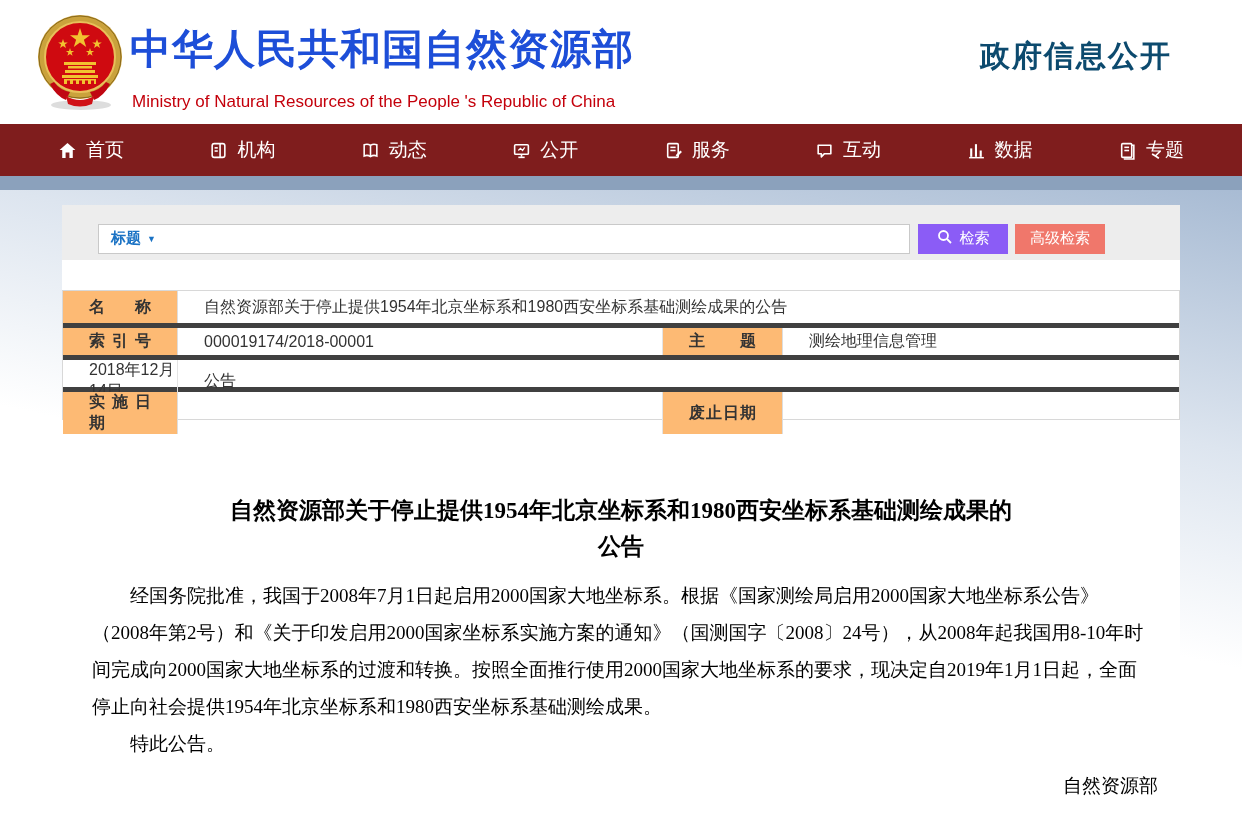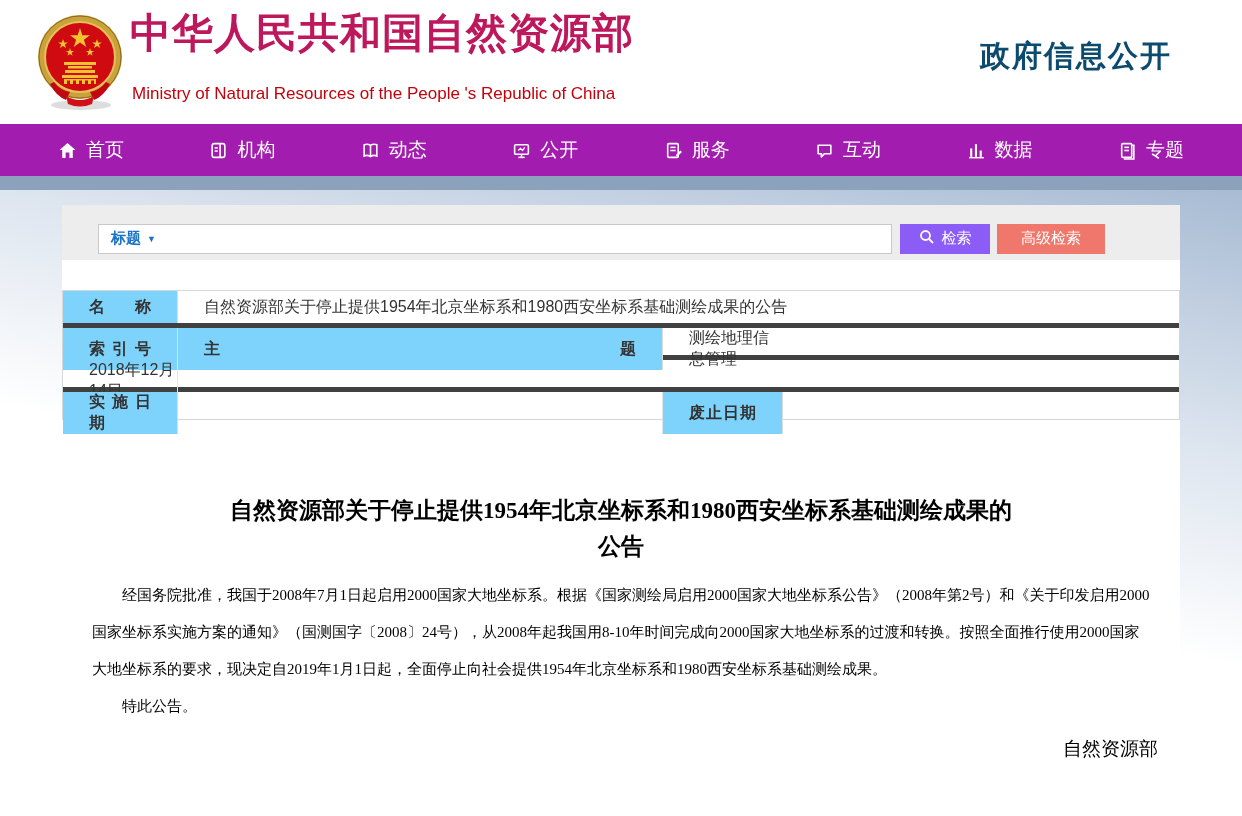--- a/index.html
+++ b/index.html
@@ -7,36 +7,36 @@
   body {
     width:1242px; height:816px; overflow:hidden;
     font-family:"Liberation Sans", sans-serif;
     background:linear-gradient(192deg,#8fa9c8 0%,#a9bcd4 18%,#dde5ef 42%,#ffffff 62%,#ffffff 100%);
   }
 
   
   .header { position:relative; height:124px; background:#ffffff; }
   .emblem { position:absolute; left:34px; top:12px; width:92px; height:100px; }
   .site-title {
-    position:absolute; left:130px; top:6px;
-    font-size:41px; font-weight:bold; color:#be185d; letter-spacing:1px;
+    position:absolute; left:130px; top:22px;
+    font-size:41px; font-weight:bold; color:#1d4ed8; letter-spacing:1px;
     font-family:Liberation Sans, sans-serif;
   }
   .site-sub {
-    position:absolute; left:132px; top:84px;
+    position:absolute; left:132px; top:92px;
     font-size:17px; color:#c4000b;
   }
   .section-title {
     position:absolute; right:70px; top:36px;
     font-size:30px; font-weight:bold; color:#0c4a6e; letter-spacing:2px;
   }
 
   
   .nav {
-    height:52px; background:#a21caf;
+    height:52px; background:#7f1d1d;
     display:flex; align-items:center; justify-content:space-between;
     padding:0 58px;
   }
   .nav-item {
     display:flex; align-items:center; gap:9px;
     color:#ffffff; font-size:19px; cursor:pointer; text-decoration:none;
   }
   .nav-item svg { display:block; }
   .substrip { height:14px; background:#8ba1bc; }
 
@@ -62,47 +62,47 @@
   }
   .field-selector .arrow { font-size:9px; color:#1a72c4; }
   .search-input {
     flex:1; height:100%; border:none; outline:none; background:transparent;
     font-size:14px; padding:0 8px; font-family:"Liberation Sans",sans-serif;
   }
   .btn { height:30px; border:none; color:#fff; font-size:15px; cursor:pointer;
          display:flex; align-items:center; justify-content:center;
          font-family:"Liberation Sans",sans-serif; }
   .btn-search { width:90px; background:#8b5cf6; gap:7px; margin-left:8px; }
-  .btn-adv { width:108px; background:#f0776b; margin-left:7px; }
+  .btn-adv { width:90px; background:#f0776b; margin-left:7px; }
 
   
   .meta { margin-top:30px; border:1px solid #d8d8d8; font-size:16px; }
   .mrow { display:grid; grid-template-columns:115px 485px 120px 396px; height:32px; }
   .mrow.full { grid-template-columns:115px 1001px; }
   .mrow + .mrow { border-top:5px solid #404040; }
   .mlabel {
-    background:#7dd3fc; height:100%; display:flex; align-items:center;
+    background:#fdba74; height:100%; display:flex; align-items:center;
     font-weight:bold; color:#333; border-right:1px solid #ddd; padding:0 26px;
   }
   .mlabel span { flex:1; text-align:justify; text-align-last:justify; }
   .mvalue { display:flex; align-items:center; padding-left:26px; color:#333; }
   .mvalue.mid { border-right:1px solid #e4e4e4; }
 
   
   .doc { padding:0 16px; color:#000; }
   .doc-title {
     margin:73px auto 0; width:800px; text-align:center;
     font-family:"Liberation Serif","DejaVu Serif",serif;
     font-weight:bold; font-size:23px; line-height:36px;
   }
   .doc-body { margin-top:12px; }
   .doc-body p {
     margin:0; padding:0 14px; text-indent:2em;
     font-family:"Liberation Serif","DejaVu Serif",serif;
-    font-size:15px; line-height:37px;
+    font-size:19px; line-height:37px;
   }
   .sig {
     margin-top:8px; padding-right:6px; text-align:right;
     font-family:"Liberation Serif","DejaVu Serif",serif;
     font-size:19px; line-height:32px;
   }
 </style>
 </head>
 <body>
 
@@ -254,27 +254,29 @@
     <div class="mrow full">
       <div class="mlabel">
           <span>名称</span>
         </div>
       <div class="mvalue">自然资源部关于停止提供1954年北京坐标系和1980西安坐标系基础测绘成果的公告</div>
     </div>
     <div class="mrow">
       <div class="mlabel">
           <span>索引号</span>
         </div>
+      <div class="mvalue mid">000019174/2018-00001</div>
       <div class="mlabel">
           <span>主题</span>
         </div>
       <div class="mvalue">测绘地理信息管理</div>
     </div>
     <div class="mrow">
       <div class="mvalue mid">2018年12月14日</div>
+      <div class="mvalue">公告</div>
     </div>
     <div class="mrow">
       <div class="mlabel">
           <span>实施日期</span>
         </div>
       <div class="mvalue mid"></div>
       <div class="mlabel">
           <span>废止日期</span>
         </div>
       <div class="mvalue"></div>

